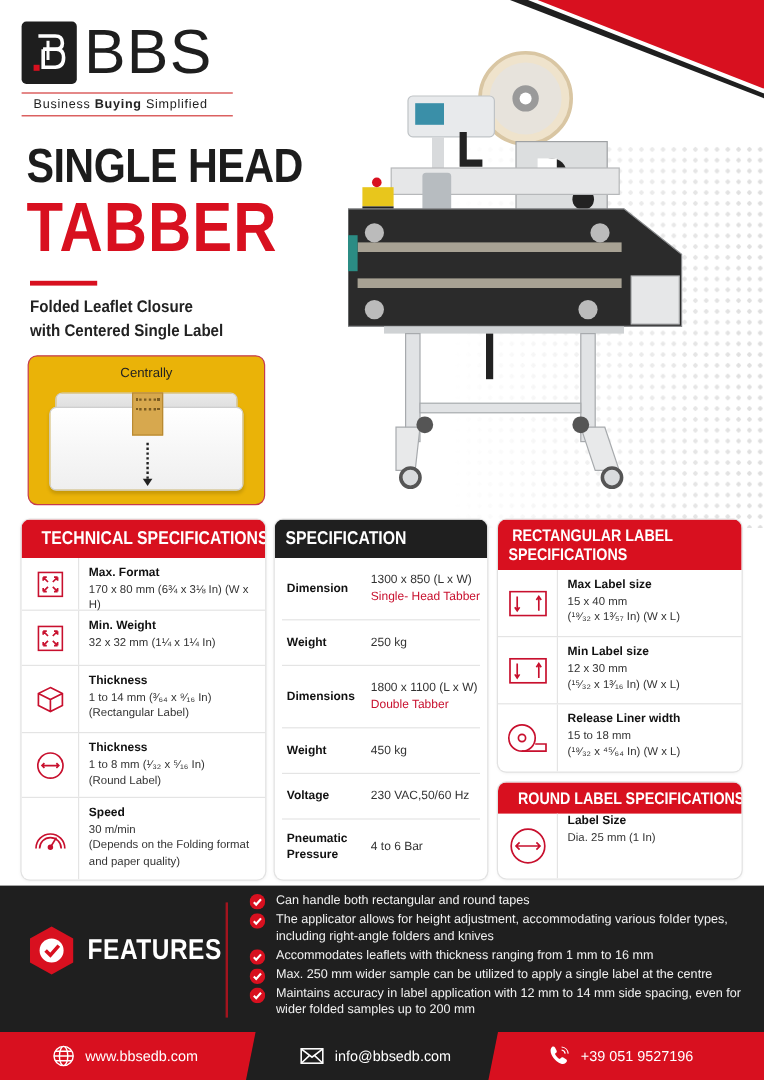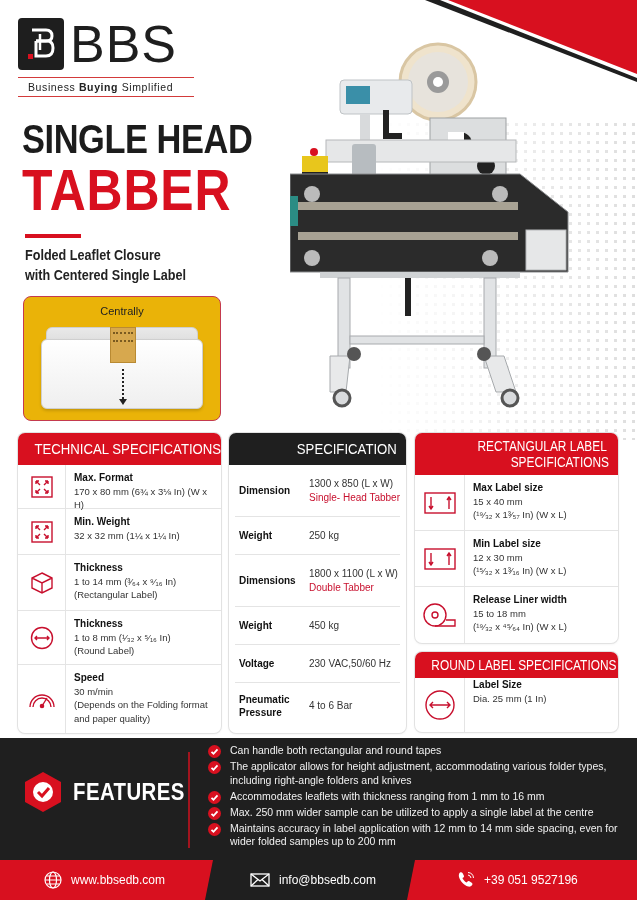--- a/index.html
+++ b/index.html
@@ -43,21 +43,21 @@
   .tab-label { position: absolute; left: 86px; top: 30px; width: 26px; height: 36px; background: #d7a84e; border: 1px solid #b98a32; }
   .tab-label::before { content: ""; position: absolute; left: 2px; right: 2px; top: 4px; height: 6px; border-top: 2px dotted #7a5a20; border-bottom: 2px dotted #7a5a20; }
   .dash-arrow { position: absolute; left: 98px; top: 72px; height: 30px; border-left: 2px dotted #222; }
   .dash-arrow::after { content: ""; position: absolute; left: -5px; bottom: -6px; border-left: 4px solid transparent; border-right: 4px solid transparent; border-top: 6px solid #222; }
 
   
   .machine { position: absolute; left: 290px; top: 36px; width: 290px; height: 376px; }
 
   
   .panel { position: absolute; background: #fff; border-radius: 7px; box-shadow: 0 0 0 1px #e2e2e2, 0 1px 3px rgba(0,0,0,.08); overflow: hidden; }
-  .panel-head { color: #fff; font-weight: 400; text-align: right; text-transform: uppercase; }
+  .panel-head { color: #fff; font-weight: 700; text-align: left; text-transform: uppercase; }
   .panel-head span { display: inline-block; transform: scaleX(.85); white-space: nowrap; }
   .red-head { background: #d8101f; }
   .black-head { background: #1f1f1f; }
 
   .tech { left: 18px; top: 433px; width: 203px; height: 300px; }
   .tech .panel-head { height: 32px; line-height: 32px; font-size: 15.5px; }
   .row { display: flex; border-bottom: 1px solid #e4e4e4; }
   .row:last-child { border-bottom: none; }
   .row .ico { width: 48px; flex: none; border-right: 1px solid #e4e4e4; display: flex; align-items: center; justify-content: center; }
   .row .txt { padding: 6px 6px 5px 8px; font-size: 9.5px; line-height: 13.5px; color: #333; }

